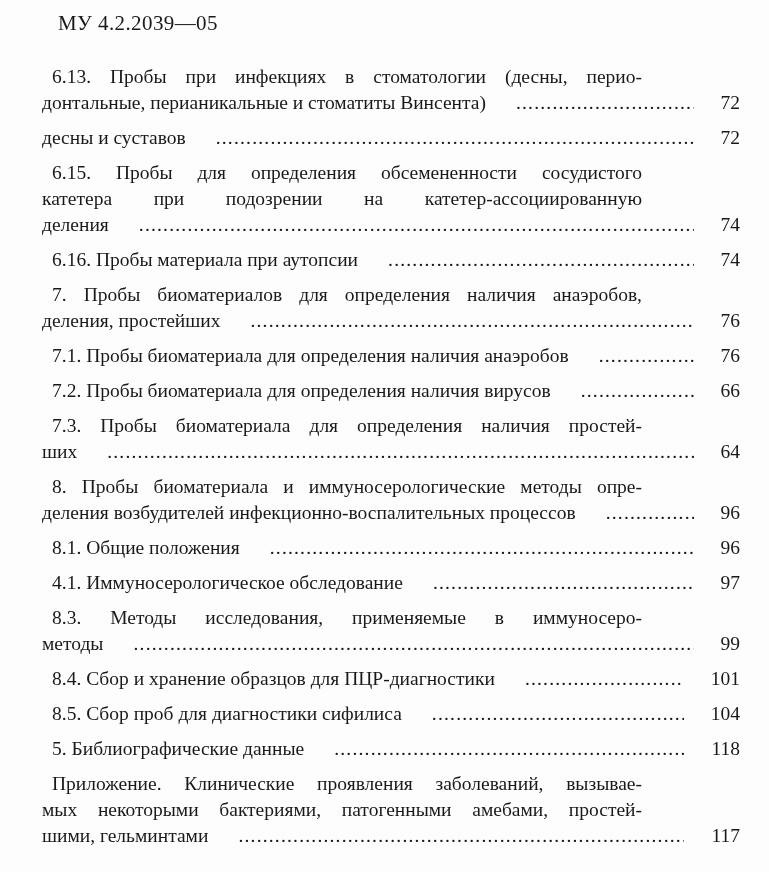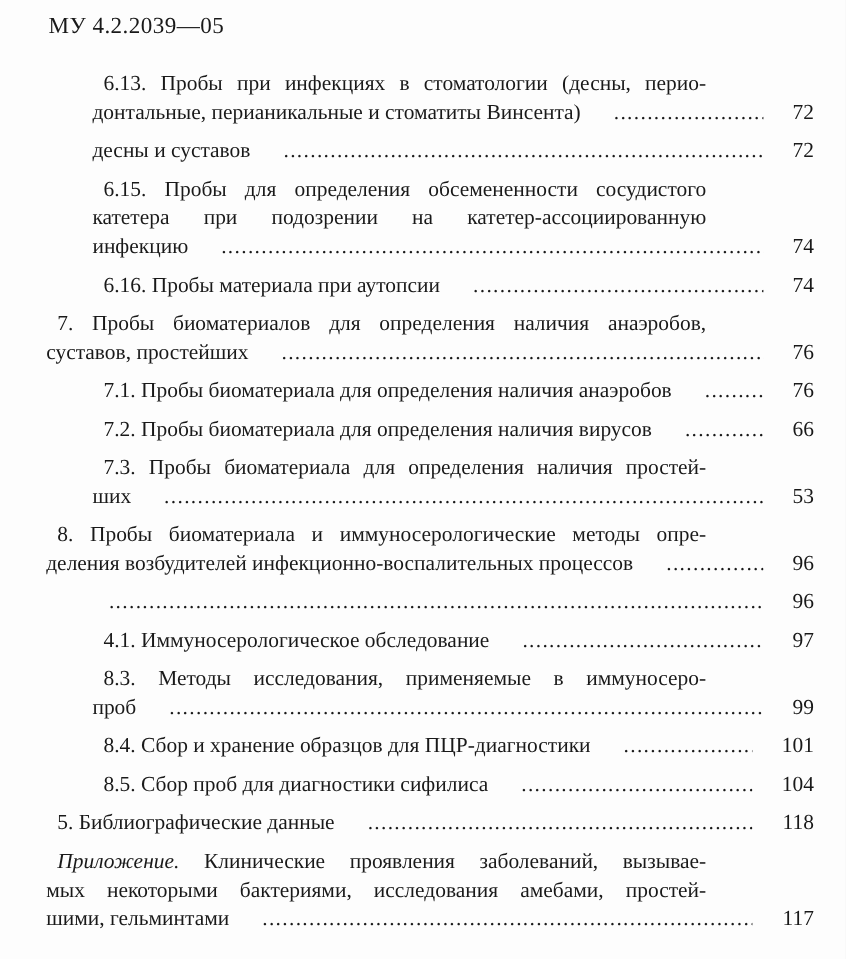--- a/index.html
+++ b/index.html
@@ -8,38 +8,38 @@
     width: 769px;
     height: 872px;
     background: #fdfdfd;
     font-family: "Liberation Serif", "DejaVu Serif", serif;
     color: #191919;
     overflow: hidden;
     margin: 0 auto;
   }
   .doc-code {
     position: absolute;
-    left: 44px;
+    left: 58px;
     top: 10px;
     font-size: 21px;
     line-height: 26px;
     letter-spacing: 0.4px;
   }
   .toc {
     position: absolute;
     left: 42px;
     top: 64px;
     width: 698px;
   }
   .entry {
     margin-bottom: 9px;
     font-size: 19.5px;
     line-height: 26px;
   }
-  .entry.level2 { margin-left: 42px; }
+  .entry.level2 { }
   
   .line {
     width: calc(100% - 98px);
     text-align: justify;
     text-align-last: justify;
   }
   .first.line { text-indent: 10px; }
   
   .lastline {
     display: flex;
@@ -51,21 +51,21 @@
   .lastline .text { flex: 0 0 auto; white-space: pre; }
   .leader {
     flex: 1 1 auto;
     min-width: 0;
     overflow: hidden;
     white-space: nowrap;
     letter-spacing: 1.2px;
     margin: 0 2px 0 5px;
   }
   .pagenum { flex: 0 0 auto; text-align: left; }
-  .italic-lead { font-style: italic; }
+  .italic-lead { }
 </style>
 </head>
 <body>
 
 <div class="page">
   <div class="doc-code">МУ 4.2.2039—05</div>
 
   <div class="toc">
       <div class="entry level2">
         <div class="line first">6.13. Пробы при инфекциях в стоматологии (десны, перио-</div>
@@ -79,36 +79,36 @@
         <div class="lastline">
           <span class="text">десны и суставов</span>
           <span class="leader">............................................................................................................................................................................................................................................................................................................</span>
           <span class="pagenum">72</span>
         </div>
       </div>
       <div class="entry level2">
         <div class="line first">6.15. Пробы для определения обсемененности сосудистого</div>
         <div class="line">катетера при подозрении на катетер-ассоциированную</div>
         <div class="lastline">
-          <span class="text">инфекцию</span>
+          <span class="text">деления</span>
           <span class="leader">............................................................................................................................................................................................................................................................................................................</span>
           <span class="pagenum">74</span>
         </div>
       </div>
       <div class="entry level2">
         <div class="lastline first">
           <span class="text">6.16. Пробы материала при аутопсии</span>
           <span class="leader">............................................................................................................................................................................................................................................................................................................</span>
           <span class="pagenum">74</span>
         </div>
       </div>
       <div class="entry level1">
         <div class="line first">7. Пробы биоматериалов для определения наличия анаэробов,</div>
         <div class="lastline">
-          <span class="text">суставов, простейших</span>
+          <span class="text">деления, простейших</span>
           <span class="leader">............................................................................................................................................................................................................................................................................................................</span>
           <span class="pagenum">76</span>
         </div>
       </div>
       <div class="entry level2">
         <div class="lastline first">
           <span class="text">7.1. Пробы биоматериала для определения наличия анаэробов</span>
           <span class="leader">............................................................................................................................................................................................................................................................................................................</span>
           <span class="pagenum">76</span>
         </div>
@@ -118,48 +118,49 @@
           <span class="text">7.2. Пробы биоматериала для определения наличия вирусов</span>
           <span class="leader">............................................................................................................................................................................................................................................................................................................</span>
           <span class="pagenum">66</span>
         </div>
       </div>
       <div class="entry level2">
         <div class="line first">7.3. Пробы биоматериала для определения наличия простей-</div>
         <div class="lastline">
           <span class="text">ших</span>
           <span class="leader">............................................................................................................................................................................................................................................................................................................</span>
-          <span class="pagenum">53</span>
+          <span class="pagenum">64</span>
         </div>
       </div>
       <div class="entry level1">
         <div class="line first">8. Пробы биоматериала и иммуносерологические методы опре-</div>
         <div class="lastline">
           <span class="text">деления возбудителей инфекционно-воспалительных процессов</span>
           <span class="leader">............................................................................................................................................................................................................................................................................................................</span>
           <span class="pagenum">96</span>
         </div>
       </div>
       <div class="entry level2">
         <div class="lastline first">
+          <span class="text">8.1. Общие положения</span>
           <span class="leader">............................................................................................................................................................................................................................................................................................................</span>
           <span class="pagenum">96</span>
         </div>
       </div>
       <div class="entry level2">
         <div class="lastline first">
           <span class="text">4.1. Иммуносерологическое обследование</span>
           <span class="leader">............................................................................................................................................................................................................................................................................................................</span>
           <span class="pagenum">97</span>
         </div>
       </div>
       <div class="entry level2">
         <div class="line first">8.3. Методы исследования, применяемые в иммуносеро-</div>
         <div class="lastline">
-          <span class="text">проб</span>
+          <span class="text">методы</span>
           <span class="leader">............................................................................................................................................................................................................................................................................................................</span>
           <span class="pagenum">99</span>
         </div>
       </div>
       <div class="entry level2">
         <div class="lastline first">
           <span class="text">8.4. Сбор и хранение образцов для ПЦР-диагностики</span>
           <span class="leader">............................................................................................................................................................................................................................................................................................................</span>
           <span class="pagenum">101</span>
         </div>
@@ -173,21 +174,21 @@
       </div>
       <div class="entry level1">
         <div class="lastline first">
           <span class="text">5. Библиографические данные</span>
           <span class="leader">............................................................................................................................................................................................................................................................................................................</span>
           <span class="pagenum">118</span>
         </div>
       </div>
       <div class="entry level1">
         <div class="line first"><span class="italic-lead">Приложение.</span> Клинические проявления заболеваний, вызывае-</div>
-        <div class="line">мых некоторыми бактериями, исследования амебами, простей-</div>
+        <div class="line">мых некоторыми бактериями, патогенными амебами, простей-</div>
         <div class="lastline">
           <span class="text">шими, гельминтами</span>
           <span class="leader">............................................................................................................................................................................................................................................................................................................</span>
           <span class="pagenum">117</span>
         </div>
       </div>
     </div>
 </div>
 
 </body></html>

